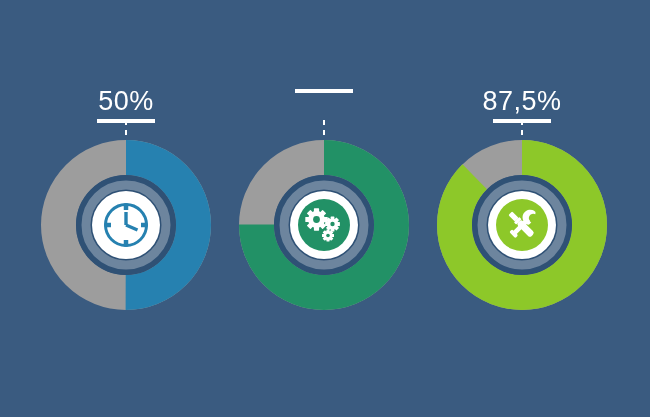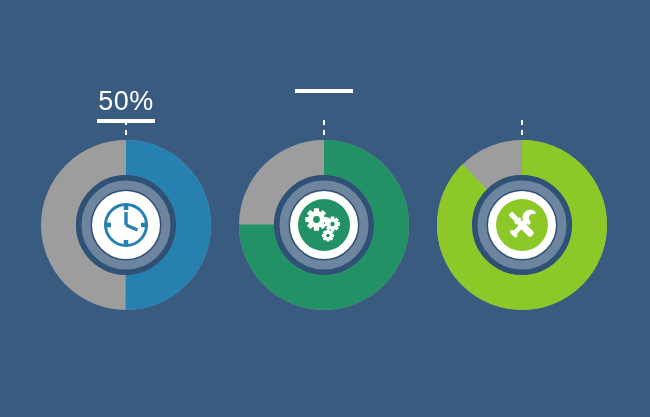--- a/index.html
+++ b/index.html
@@ -160,20 +160,24 @@
             <rect x="-1.6" y="-6" width="3.2" height="12" rx="0.4" transform="rotate(45)"></rect>
             <circle cx="0" cy="0" r="4.5"></circle>
             <circle cx="0" cy="0" r="1.8" fill="#229166"></circle>
           </g>
         </g>
       </svg>
     </div>
 
     <div class="donut-unit u2">
 
+      <div class="label-block">
+        <span class="label-value">87,5%</span>
+        <span class="label-rule"></span>
+      </div>
 
       <svg class="leader-svg" viewBox="0 0 216 110">
         <line x1="108" y1="0" x2="108" y2="98" stroke="#ffffff" stroke-width="2" stroke-dasharray="5 5"></line>
       </svg>
 
       <svg class="donut-svg" viewBox="0 0 170 170">
         <circle cx="85" cy="85" r="67.5" fill="none" stroke="#9d9d9d" stroke-width="35"></circle>
         <circle cx="85" cy="85" r="67.5" fill="none" stroke="#8dc829" stroke-width="35" stroke-dasharray="371.10 424.12" transform="rotate(-90 85 85)"></circle>
         <circle cx="85" cy="85" r="50" fill="#2f5175"></circle>
         <circle cx="85" cy="85" r="40" fill="none" stroke="#ffffff" stroke-opacity="0.30" stroke-width="9"></circle>

